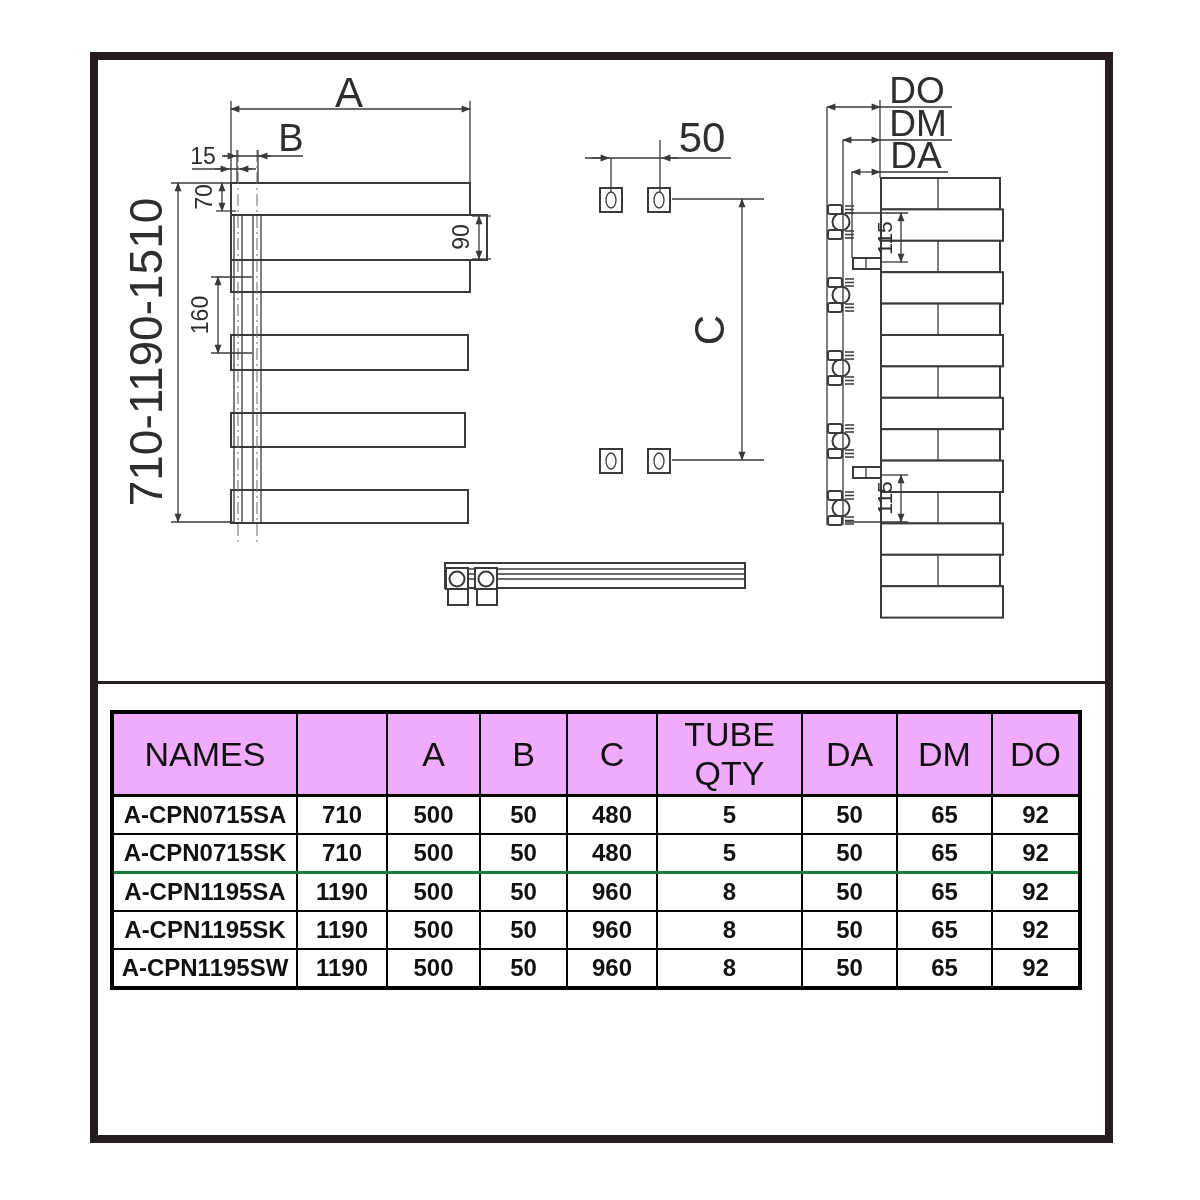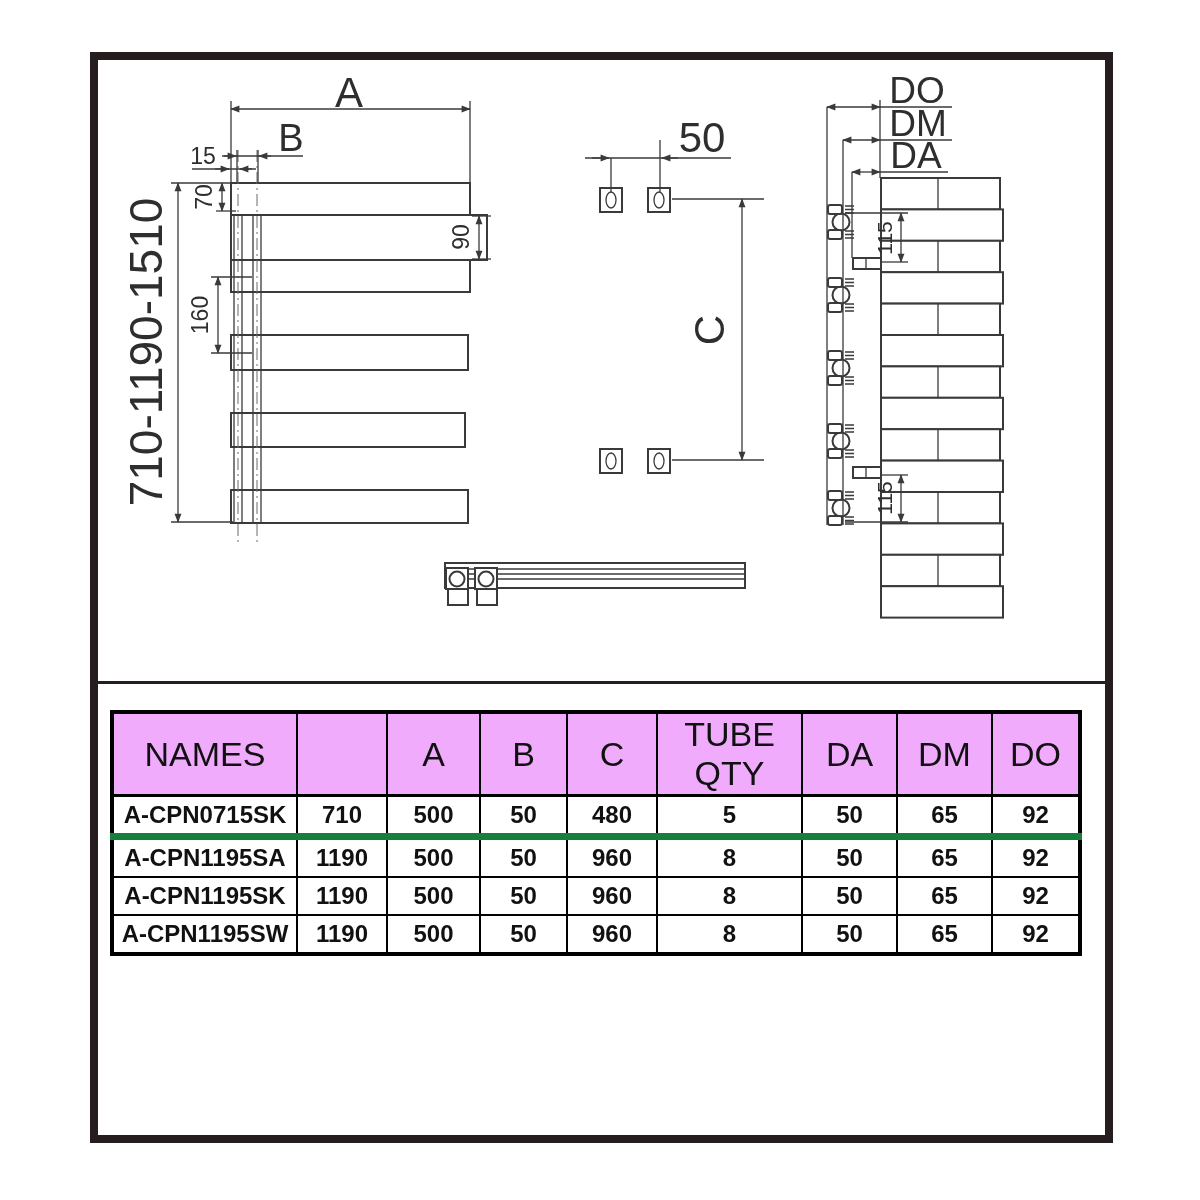--- a/index.html
+++ b/index.html
@@ -11,21 +11,21 @@
   .drawing-svg{position:absolute;left:0;top:0;width:1200px;height:1200px;}
   .caption{position:absolute;left:124px;top:642px;width:760px;
            font-family:"Liberation Serif",serif;font-style:italic;font-weight:bold;
            font-size:30px;color:#c81f2f;white-space:nowrap;}
   table.spec{position:absolute;left:110px;top:710px;width:968px;border-collapse:collapse;
              table-layout:fixed;background:#ffffff;border:4px solid #000000;}
   table.spec th{background:#f0abfc;border:2px solid #000000;border-bottom:3px solid #000;
                 font-size:34px;font-weight:normal;color:#111;height:49px;text-align:center;}
   table.spec td{border:2px solid #000000;font-size:24px;font-weight:bold;color:#111;
                 height:34px;text-align:center;}
-  table.spec tr.group-start td{border-top:7px solid #15803d;}
+  table.spec tr.group-start td{border-top:3px solid #15803d;}
   text{fill:#2e2e2e;font-family:"Liberation Sans",sans-serif;}
   .ln{stroke:#3a3a3a;stroke-width:2;fill:none;}
   .thin{stroke:#3a3a3a;stroke-width:1.3;fill:none;}
   .wh{fill:#ffffff;stroke:#3a3a3a;stroke-width:2;}
   .dash{stroke:#6a6a6a;stroke-width:1;fill:none;stroke-dasharray:12 4 2 4;}
 </style>
 </head>
 <body>
 
 <div class="page">
@@ -242,20 +242,31 @@
         <th>B</th>
         <th>C</th>
         <th>TUBE QTY</th>
         <th>DA</th>
         <th>DM</th>
         <th>DO</th>
       </tr>
     </thead>
     <tbody>
         <tr>
+          <td>A-CPN0715SA</td>
+          <td>710</td>
+          <td>500</td>
+          <td>50</td>
+          <td>480</td>
+          <td>5</td>
+          <td>50</td>
+          <td>65</td>
+          <td>92</td>
+        </tr>
+        <tr>
           <td>A-CPN0715SK</td>
           <td>710</td>
           <td>500</td>
           <td>50</td>
           <td>480</td>
           <td>5</td>
           <td>50</td>
           <td>65</td>
           <td>92</td>
         </tr>

